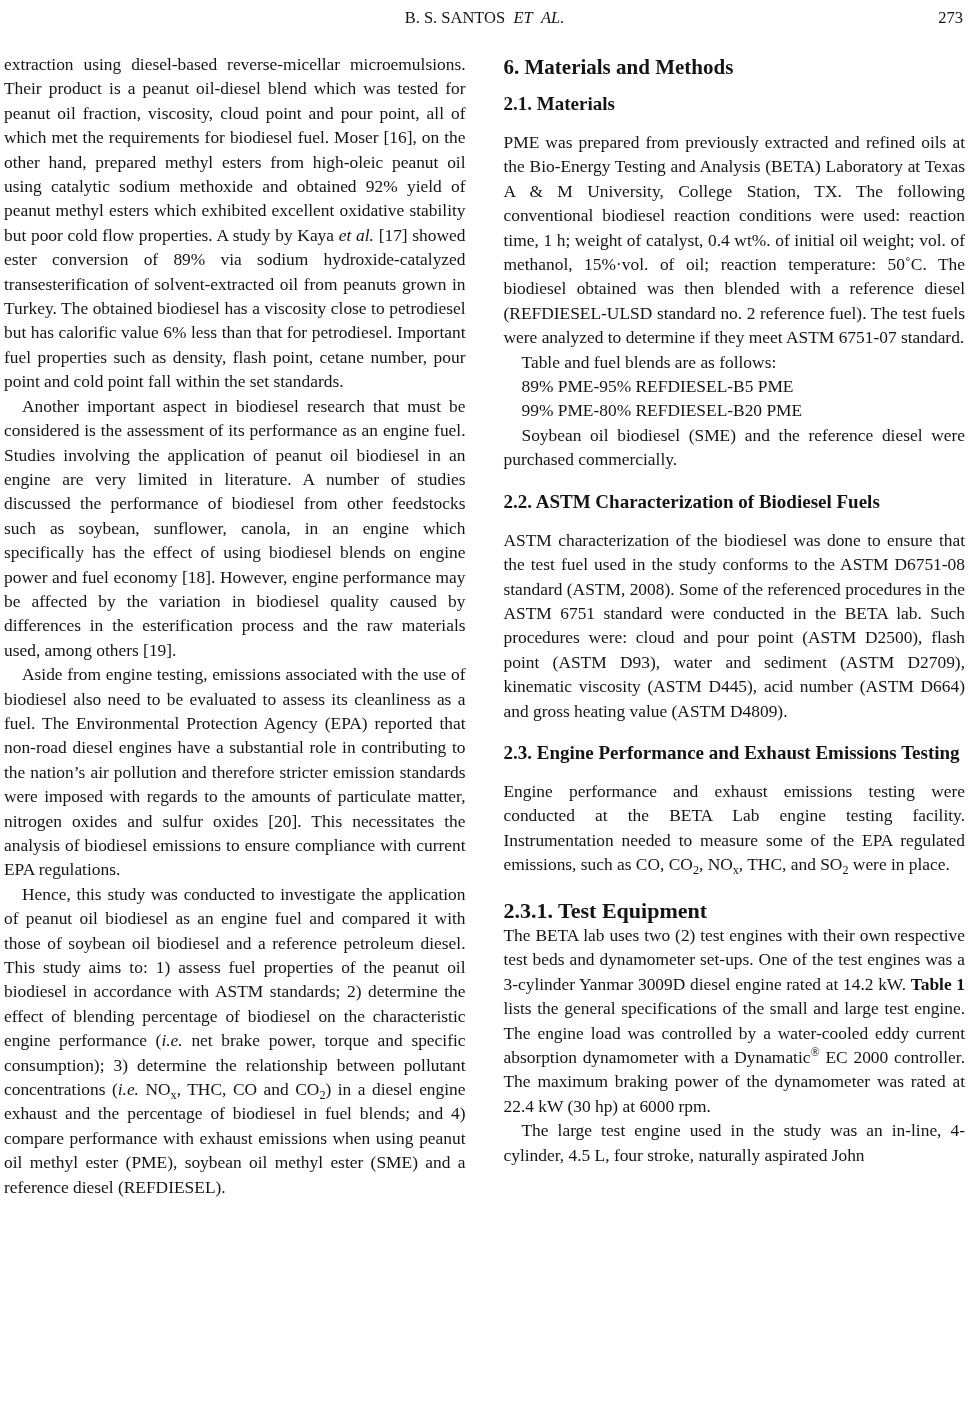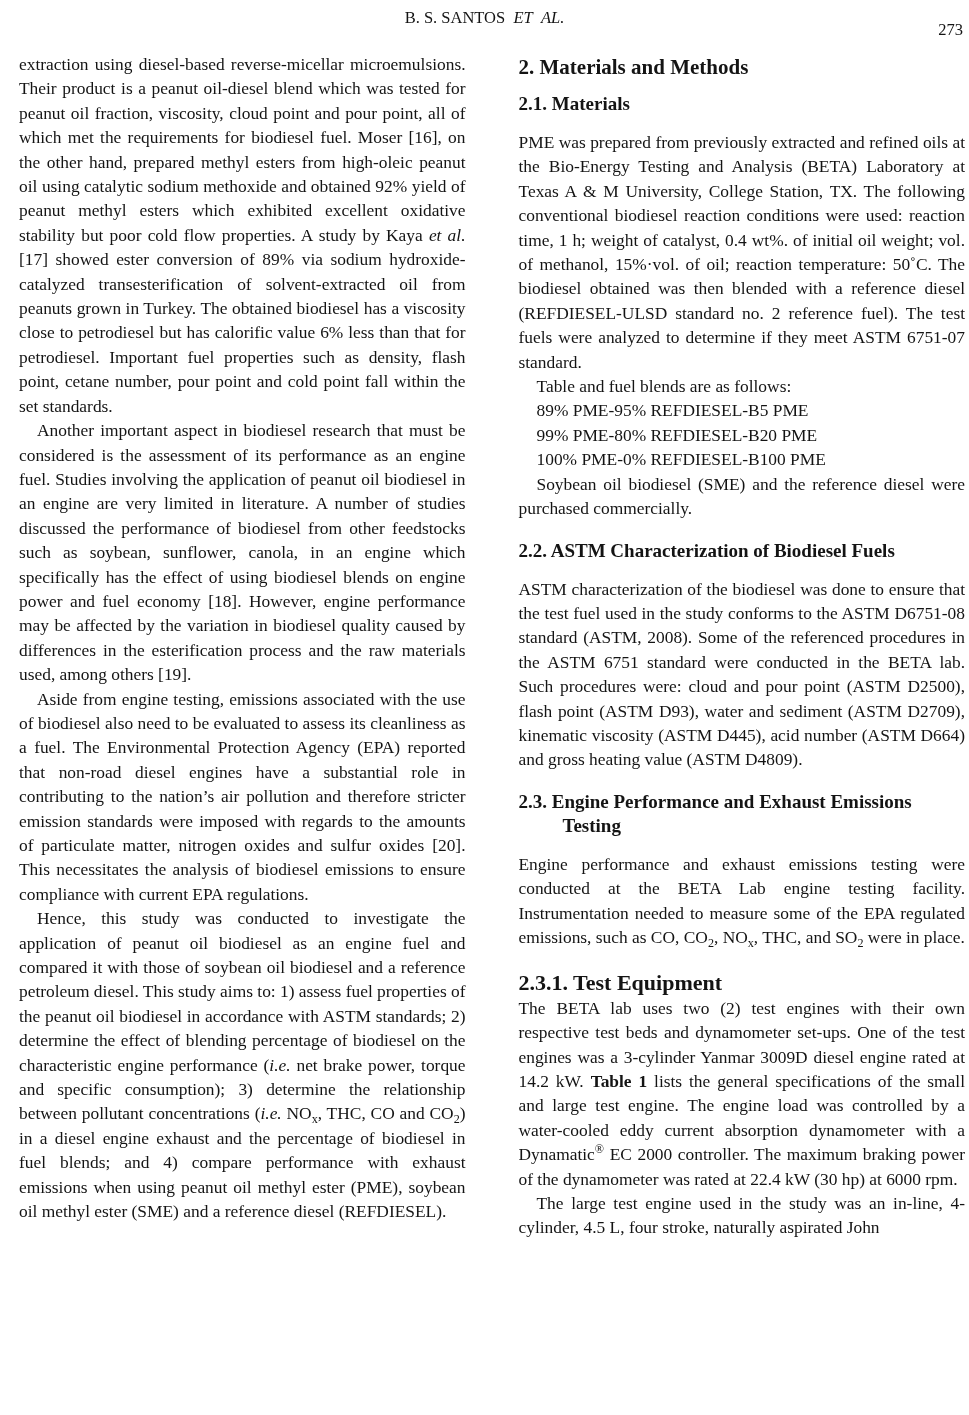--- a/index.html
+++ b/index.html
@@ -17,33 +17,32 @@
     position: relative;
   }
   .running-head {
     position: relative;
     height: 28px;
     font-size: 16.5px;
     text-align: center;
   }
   .running-head .pageno {
     position: absolute;
-    right: 2px; top: 12px; text-align: center;
+    right: 2px; top: 0; text-align: center;
   }
   .columns {
     display: flex;
     gap: 38px;
     margin-top: 16px;
   }
   .col {
     width: 462px;
     font-size: 17.4px;
     line-height: 24.4px;
     text-align: justify;
-    margin-left: 15px;
   }
   .para { text-indent: 18px; }
   .para.noindent { text-indent: 0; }
   h1.sec {
     font-size: 21px;
     line-height: 26px;
     font-weight: bold;
     margin: 2px 0 12px 0;
     text-align: left;
   }
@@ -89,29 +88,28 @@
   <div class="columns">
 
     <div class="col">
       <p class="para noindent">extraction using diesel-based reverse-micellar microemulsions. Their product is a peanut oil-diesel blend which was tested for peanut oil fraction, viscosity, cloud point and pour point, all of which met the requirements for biodiesel fuel. Moser [16], on the other hand, prepared methyl esters from high-oleic peanut oil using catalytic sodium methoxide and obtained 92% yield of peanut methyl esters which exhibited excellent oxidative stability but poor cold flow properties. A study by Kaya <i>et al.</i> [17] showed ester conversion of 89% via sodium hydroxide-catalyzed transesterification of solvent-extracted oil from peanuts grown in Turkey. The obtained biodiesel has a viscosity close to petrodiesel but has calorific value 6% less than that for petrodiesel. Important fuel properties such as density, flash point, cetane number, pour point and cold point fall within the set standards.</p>
       <p class="para">Another important aspect in biodiesel research that must be considered is the assessment of its performance as an engine fuel. Studies involving the application of peanut oil biodiesel in an engine are very limited in literature. A number of studies discussed the performance of biodiesel from other feedstocks such as soybean, sunflower, canola, in an engine which specifically has the effect of using biodiesel blends on engine power and fuel economy [18]. However, engine performance may be affected by the variation in biodiesel quality caused by differences in the esterification process and the raw materials used, among others [19].</p>
       <p class="para">Aside from engine testing, emissions associated with the use of biodiesel also need to be evaluated to assess its cleanliness as a fuel. The Environmental Protection Agency (EPA) reported that non-road diesel engines have a substantial role in contributing to the nation’s air pollution and therefore stricter emission standards were imposed with regards to the amounts of particulate matter, nitrogen oxides and sulfur oxides [20]. This necessitates the analysis of biodiesel emissions to ensure compliance with current EPA regulations.</p>
       <p class="para">Hence, this study was conducted to investigate the application of peanut oil biodiesel as an engine fuel and compared it with those of soybean oil biodiesel and a reference petroleum diesel. This study aims to: 1) assess fuel properties of the peanut oil biodiesel in accordance with ASTM standards; 2) determine the effect of blending percentage of biodiesel on the characteristic engine performance (<i>i.e.</i> net brake power, torque and specific consumption); 3) determine the relationship between pollutant concentrations (<i>i.e.</i> NO<sub>x</sub>, THC, CO and CO<sub>2</sub>) in a diesel engine exhaust and the percentage of biodiesel in fuel blends; and 4) compare performance with exhaust emissions when using peanut oil methyl ester (PME), soybean oil methyl ester (SME) and a reference diesel (REFDIESEL).</p>
     </div>
 
     <div class="col">
-      <h1 class="sec">2. Materials and Methods</h1>
+      <h1 class="sec">6. Materials and Methods</h1>
       <h2 class="sec first">2.1. Materials</h2>
       <p class="para noindent">PME was prepared from previously extracted and refined oils at the Bio-Energy Testing and Analysis (BETA) Laboratory at Texas A &amp; M University, College Station, TX. The following conventional biodiesel reaction conditions were used: reaction time, 1 h; weight of catalyst, 0.4 wt%. of initial oil weight; vol. of methanol, 15%·vol. of oil; reaction temperature: 50˚C. The biodiesel obtained was then blended with a reference diesel (REFDIESEL-ULSD standard no. 2 reference fuel). The test fuels were analyzed to determine if they meet ASTM 6751-07 standard.</p>
 
       <div class="fuel-list">
         <div class="fuel-line">Table and fuel blends are as follows:</div>
         <div class="fuel-line">89% PME-95% REFDIESEL-B5 PME</div>
         <div class="fuel-line">99% PME-80% REFDIESEL-B20 PME</div>
-        <div class="fuel-line">100% PME-0% REFDIESEL-B100 PME</div>
       </div>
 
       <p class="para">Soybean oil biodiesel (SME) and the reference diesel were purchased commercially.</p>
 
       <h2 class="sec">2.2. ASTM Characterization of Biodiesel Fuels</h2>
       <p class="para noindent">ASTM characterization of the biodiesel was done to ensure that the test fuel used in the study conforms to the ASTM D6751-08 standard (ASTM, 2008). Some of the referenced procedures in the ASTM 6751 standard were conducted in the BETA lab. Such procedures were: cloud and pour point (ASTM D2500), flash point (ASTM D93), water and sediment (ASTM D2709), kinematic viscosity (ASTM D445), acid number (ASTM D664) and gross heating value (ASTM D4809).</p>
 
       <h2 class="sec hang">2.3. Engine Performance and Exhaust Emissions Testing</h2>
       <p class="para noindent">Engine performance and exhaust emissions testing were conducted at the BETA Lab engine testing facility. Instrumentation needed to measure some of the EPA regulated emissions, such as CO, CO<sub>2</sub>, NO<sub>x</sub>, THC, and SO<sub>2</sub> were in place.</p>
 

